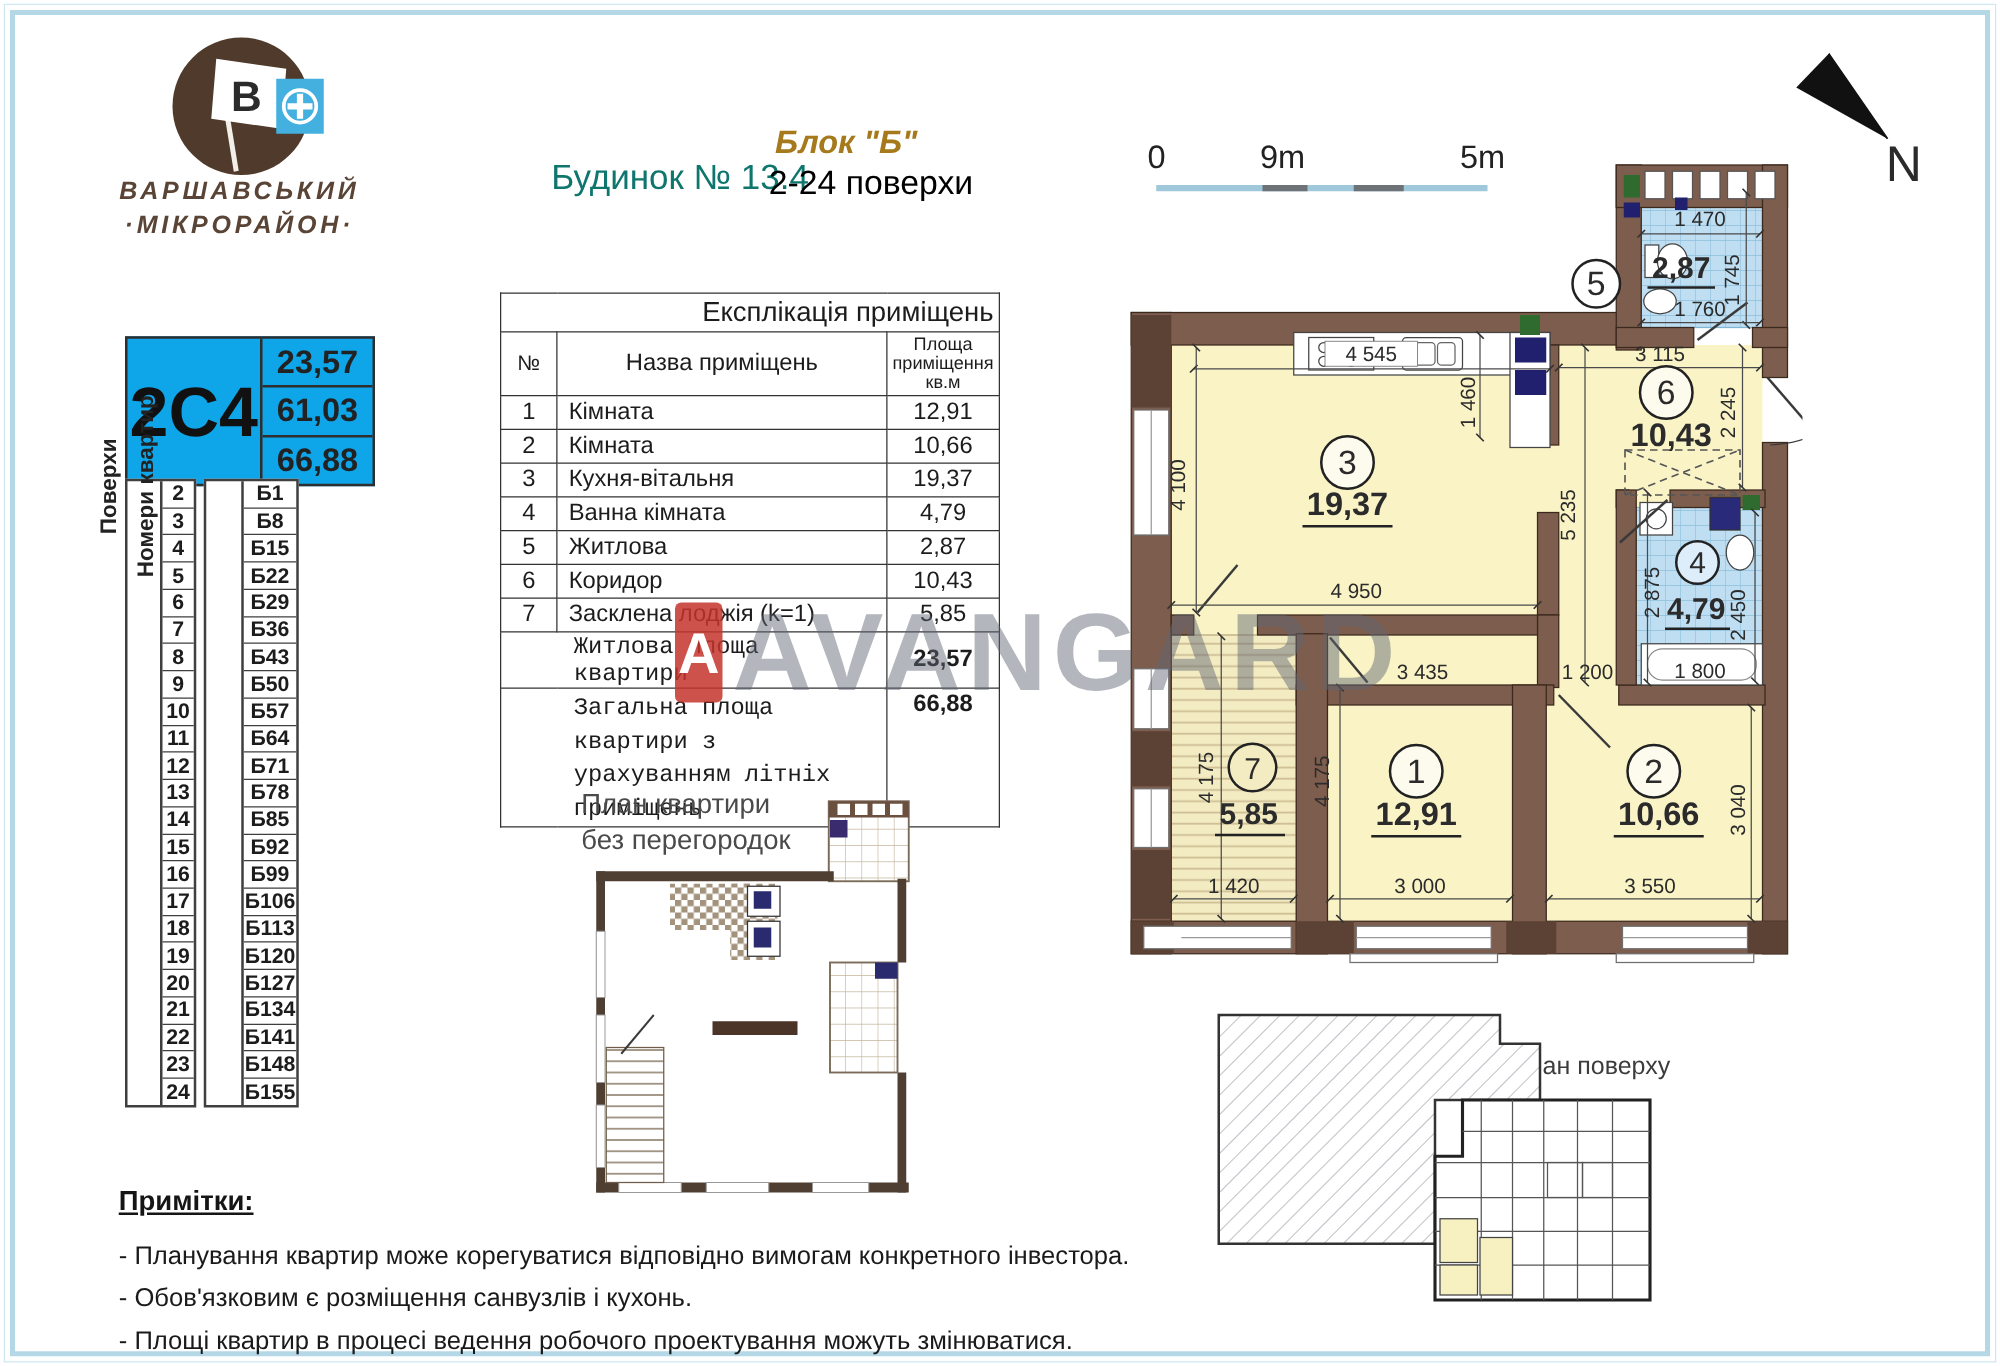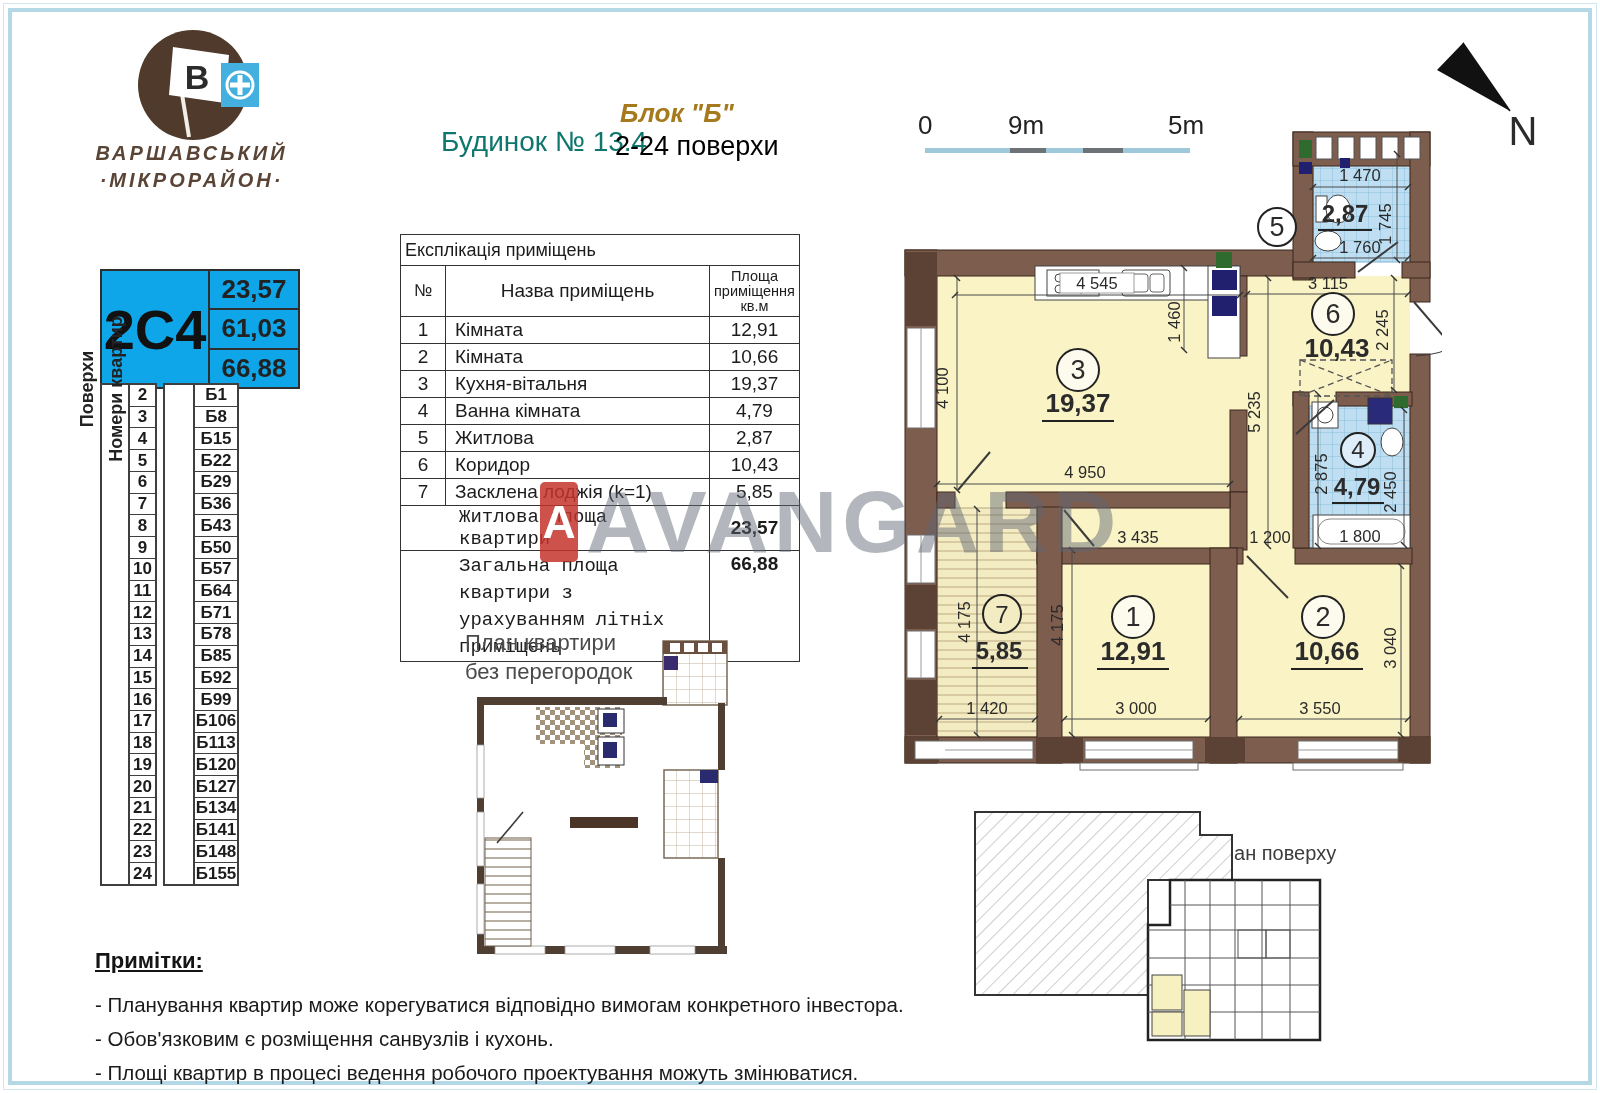--- a/index.html
+++ b/index.html
@@ -34,21 +34,21 @@
   .fcell:last-child{border-bottom:none;}
 
   
   .bld-title{position:absolute;left:393px;top:126px;font-size:28px;color:#0f766e;margin-left:48px;}
   .blk-title{position:absolute;left:620px;top:98px;font-size:26px;font-weight:bold;font-style:italic;color:#a5791c;}
   .floors-range{position:absolute;left:615px;top:131px;font-size:27px;color:#000000;}
 
   
   .expl{position:absolute;left:400px;top:234px;border-collapse:collapse;background:#fff;}
   .expl td{border:1.5px solid #333;font-size:19px;color:#1c1c1c;padding:0 4px;}
-  .expl .t-title{text-align:left;font-size:18px;height:30px;}
+  .expl .t-title{text-align:right;font-size:22px;height:30px;}
   .expl .h-num{width:36px;text-align:center;font-size:17px;height:50px;}
   .expl .h-name{width:255px;text-align:center;font-size:19px;}
   .expl .h-area{width:78px;text-align:center;font-size:14.5px;line-height:15px;}
   .expl .c-num{text-align:center;height:26px;}
   .expl .c-name{padding-left:9px;}
   .expl .c-area{text-align:center;}
   .expl .tot-name{padding-left:58px;height:26px;font-family:Liberation Mono, monospace;}
   .expl .tot-area{text-align:center;font-weight:bold;}
   .expl .tall{height:56px;vertical-align:top;padding-top:2px;line-height:27px;}
   .expl .tall-area{vertical-align:top;padding-top:2px;}

